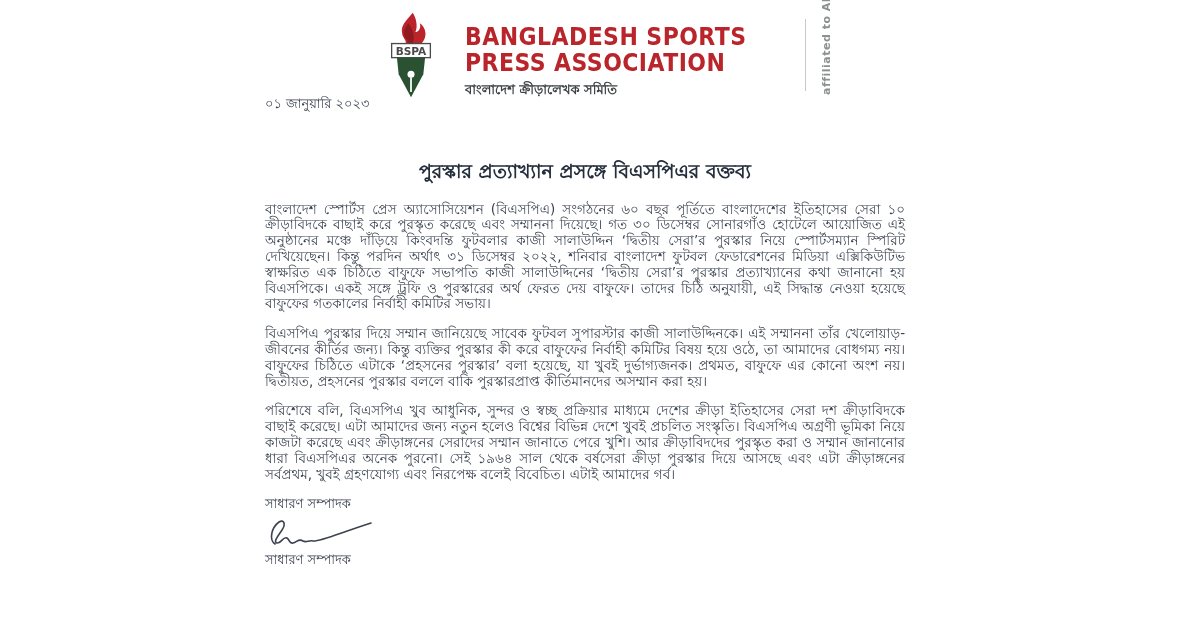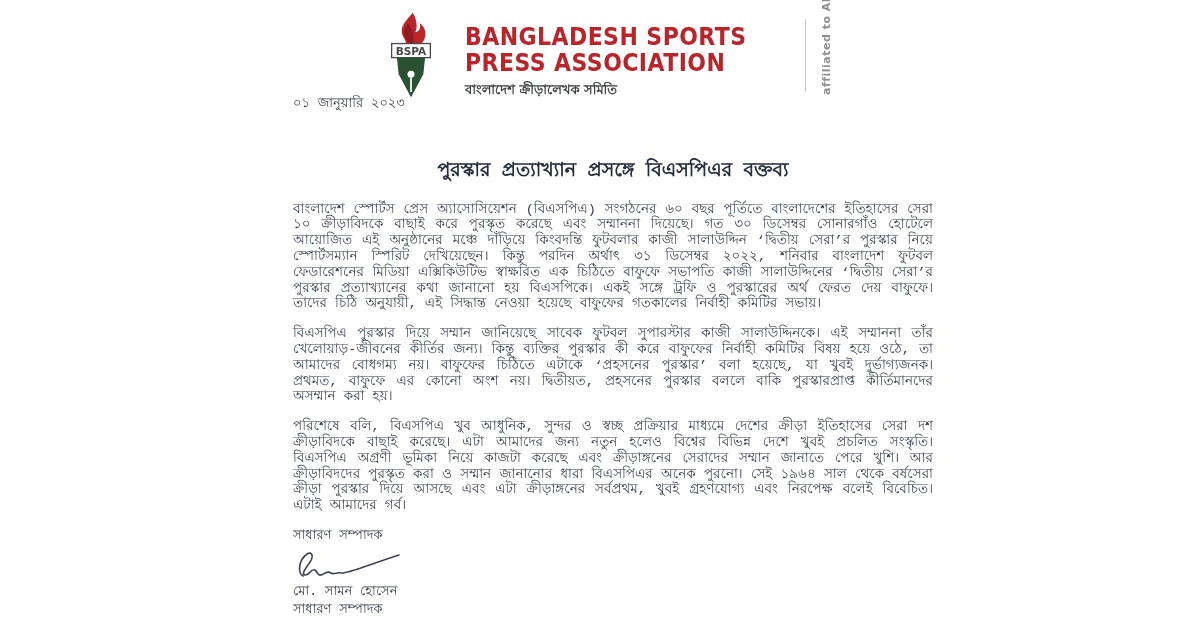--- a/index.html
+++ b/index.html
@@ -26,22 +26,22 @@
   }
   .mast-divider { width: 1px; height: 72px; background: #c9c9c9; margin: 0 4px 0 10px; }
   .affiliation {
     writing-mode: vertical-rl; transform: rotate(180deg);
     color: #8d9091; font-weight: bold; font-size: 11px; letter-spacing: 0.5px;
     height: 80px; text-align: center; white-space: nowrap;
   }
 
   
   .letter {
-    position: absolute; top: 96px; left: 293px; width: 640px;
-    color: #3b4350; font-size: 13.5px; line-height: 15.8px; font-family: Liberation Mono, monospace;
+    position: absolute; top: 96px; left: 265px; width: 640px;
+    color: #3b4350; font-size: 13.5px; line-height: 15.8px;
   }
   .date-line { font-size: 13px; color: #39414e; }
   .letter-title {
     text-align: center; font-weight: bold; font-size: 19px; color: #242e3c;
     margin-top: 52px; margin-bottom: 22px;
   }
   .para { text-align: justify; margin-bottom: 14px; }
   .closing { margin-top: 14px; font-size: 13px; color: #39414e; }
   .closing .role-top { margin-bottom: 2px; }
   .signature-svg { display: block; width: 112px; height: 36px; margin: 2px 0 2px 2px; }
@@ -82,18 +82,17 @@
 
     <p class="para">বাংলাদেশ স্পোর্টস প্রেস অ্যাসোসিয়েশন (বিএসপিএ) সংগঠনের ৬০ বছর পূর্তিতে বাংলাদেশের ইতিহাসের সেরা ১০ ক্রীড়াবিদকে বাছাই করে পুরস্কৃত করেছে এবং সম্মাননা দিয়েছে। গত ৩০ ডিসেম্বর সোনারগাঁও হোটেলে আয়োজিত এই অনুষ্ঠানের মঞ্চে দাঁড়িয়ে কিংবদন্তি ফুটবলার কাজী সালাউদ্দিন ‘দ্বিতীয় সেরা’র পুরস্কার নিয়ে স্পোর্টসম্যান স্পিরিট দেখিয়েছেন। কিন্তু পরদিন অর্থাৎ ৩১ ডিসেম্বর ২০২২, শনিবার বাংলাদেশ ফুটবল ফেডারেশনের মিডিয়া এক্সিকিউটিভ স্বাক্ষরিত এক চিঠিতে বাফুফে সভাপতি কাজী সালাউদ্দিনের ‘দ্বিতীয় সেরা’র পুরস্কার প্রত্যাখ্যানের কথা জানানো হয় বিএসপিকে। একই সঙ্গে ট্রফি ও পুরস্কারের অর্থ ফেরত দেয় বাফুফে। তাদের চিঠি অনুযায়ী, এই সিদ্ধান্ত নেওয়া হয়েছে বাফুফের গতকালের নির্বাহী কমিটির সভায়।</p>
     <p class="para">বিএসপিএ পুরস্কার দিয়ে সম্মান জানিয়েছে সাবেক ফুটবল সুপারস্টার কাজী সালাউদ্দিনকে। এই সম্মাননা তাঁর খেলোয়াড়-জীবনের কীর্তির জন্য। কিন্তু ব্যক্তির পুরস্কার কী করে বাফুফের নির্বাহী কমিটির বিষয় হয়ে ওঠে, তা আমাদের বোধগম্য নয়। বাফুফের চিঠিতে এটাকে ‘প্রহসনের পুরস্কার’ বলা হয়েছে, যা খুবই দুর্ভাগ্যজনক। প্রথমত, বাফুফে এর কোনো অংশ নয়। দ্বিতীয়ত, প্রহসনের পুরস্কার বললে বাকি পুরস্কারপ্রাপ্ত কীর্তিমানদের অসম্মান করা হয়।</p>
     <p class="para">পরিশেষে বলি, বিএসপিএ খুব আধুনিক, সুন্দর ও স্বচ্ছ প্রক্রিয়ার মাধ্যমে দেশের ক্রীড়া ইতিহাসের সেরা দশ ক্রীড়াবিদকে বাছাই করেছে। এটা আমাদের জন্য নতুন হলেও বিশ্বের বিভিন্ন দেশে খুবই প্রচলিত সংস্কৃতি। বিএসপিএ অগ্রণী ভূমিকা নিয়ে কাজটা করেছে এবং ক্রীড়াঙ্গনের সেরাদের সম্মান জানাতে পেরে খুশি। আর ক্রীড়াবিদদের পুরস্কৃত করা ও সম্মান জানানোর ধারা বিএসপিএর অনেক পুরনো। সেই ১৯৬৪ সাল থেকে বর্ষসেরা ক্রীড়া পুরস্কার দিয়ে আসছে এবং এটা ক্রীড়াঙ্গনের সর্বপ্রথম, খুবই গ্রহণযোগ্য এবং নিরপেক্ষ বলেই বিবেচিত। এটাই আমাদের গর্ব।</p>
 
     <div class="closing">
       <div class="role-top">সাধারণ সম্পাদক</div>
       <svg class="signature-svg" viewBox="0 0 112 36" aria-hidden="true">
         <path d="M8 30 C2 26 4 14 12 8 C17 5 19 10 15 16 C11 22 6 28 10 29 C14 30 16 22 20 24 C23 26 22 30 26 29 C30 28 32 24 36 27 C39 29 42 26 46 27 C52 28 70 20 104 9" fill="none" stroke="#3b4350" stroke-width="1.6" stroke-linecap="round"></path>
       </svg>
-      <div class="name">মো. সামন হোসেন</div>
       <div class="role-bottom">সাধারণ সম্পাদক</div>
     </div>
   </main>
 
 </div>
 
 </body></html>

